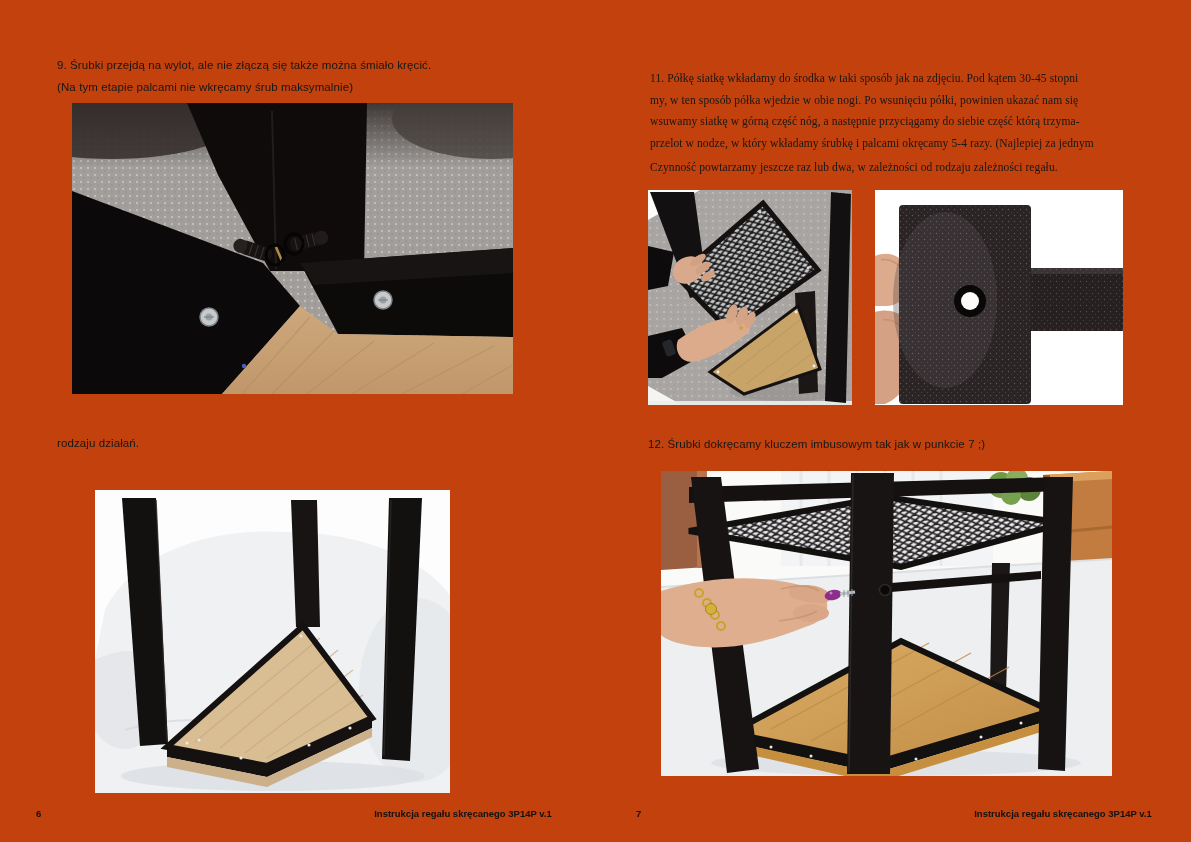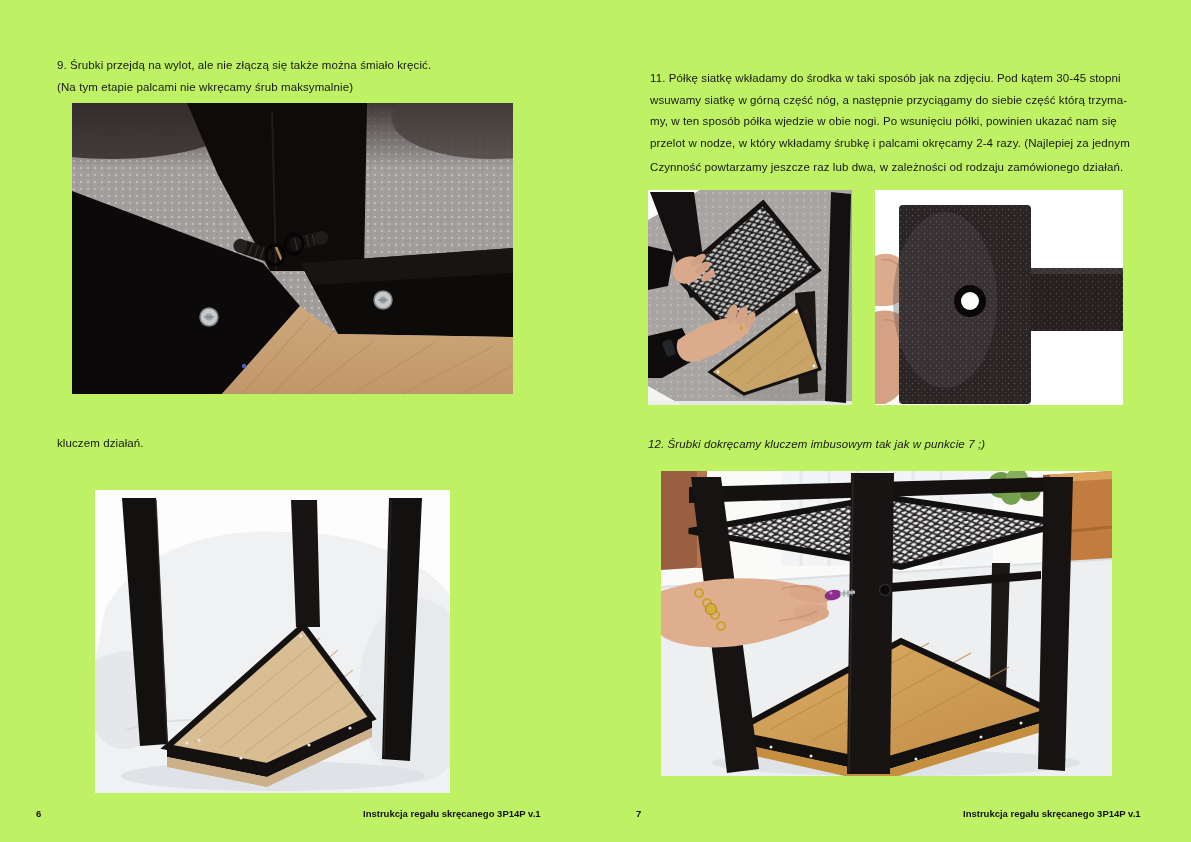--- a/index.html
+++ b/index.html
@@ -1,24 +1,24 @@
 <!DOCTYPE html>
 <html lang="pl"><head>
 <meta charset="utf-8">
 <title>Instrukcja regału skręcanego 3P14P v.1 — strony 6-7</title>
 <style>
   html,body{margin:0;padding:0;background:#ffffff;}
-  .sheet{position:relative;width:1191px;height:842px;background:#bef264;overflow:hidden;
+  .sheet{position:relative;width:1191px;height:842px;background:#c2410c;overflow:hidden;
          font-family:"Liberation Sans", sans-serif;}
   .para{position:absolute;font-size:11.5px;line-height:21.5px;color:#171717;
         white-space:nowrap;letter-spacing:0.1px;}
   .note{margin-top:3px;}
   .ph{position:absolute;display:block;}
   .pageno,.foot{position:absolute;font-size:9.5px;font-weight:700;color:#111;}
-  .foot{text-align:left;width:200px;}
+  .foot{text-align:center;width:200px;}
 </style>
 </head>
 <body>
 
 <div class="sheet">
 
   <section>
 
     <div class="para" style="left:57px;top:55px;">
       <div>9. Śrubki przejdą na wylot, ale nie złączą się także można śmiało kręcić.</div>
@@ -93,21 +93,21 @@
         <line x1="132" y1="214" x2="142" y2="214" stroke="#787d81" stroke-width="1"></line>
       </g>
       <g>
         <circle cx="311" cy="197" r="9" fill="#c6cacd" stroke="#7e8285" stroke-width="1.5"></circle>
         <circle cx="311" cy="197" r="3.5" fill="#9aa0a4"></circle>
         <line x1="306" y1="197" x2="316" y2="197" stroke="#787d81" stroke-width="1"></line>
       </g>
     </svg>
 
     <div class="para" style="left:57px;top:433px;">
-      <div>kluczem działań.</div>
+      <div>rodzaju działań.</div>
     </div>
 
     <svg class="ph" style="left:95px;top:490px;" width="355" height="303" viewBox="0 0 355 303" role="img" aria-label="Odwrócona konstrukcja regału z drewnianą płytą, stojąca na piance">
       <rect width="355" height="303" fill="#fdfdfd"></rect>
       <path d="M10,120 C40,60 120,38 185,42 C265,40 330,70 355,105 L355,303 L0,303 L0,170 Z" fill="#eff1f3"></path>
       <path d="M0,170 C60,140 92,190 60,240 C40,270 10,260 0,240 Z" fill="#e2e5e8" opacity="0.8"></path>
       <ellipse cx="322" cy="200" rx="58" ry="92" fill="#e4e7ea" opacity="0.7"></ellipse>
       <ellipse cx="178" cy="286" rx="152" ry="15" fill="#dcdfe3" opacity="0.85"></ellipse>
       <path d="M30,240 C90,222 150,230 200,250" stroke="#d7dadd" stroke-width="2" fill="none" opacity="0.8"></path>
       <polygon points="27,8 61,8 73,254 45,256" fill="#131010"></polygon>
@@ -134,26 +134,26 @@
       <line x1="61" y1="10" x2="72" y2="252" stroke="#2c2624" stroke-width="1.5" opacity="0.8"></line>
       <line x1="296" y1="10" x2="289" y2="266" stroke="#2c2624" stroke-width="1.5" opacity="0.8"></line>
     </svg>
 
     <div class="pageno" style="left:36px;top:808px;">6</div>
     <div class="foot" style="left:363px;top:808px;">Instrukcja regału skręcanego 3P14P v.1</div>
   </section>
 
   <section>
 
-    <div class="para" style="left:650px;top:68px;">
+    <div class="para" style="left:650px;top:68px;font-family:Liberation Serif, serif;">
       <div>11. Półkę siatkę wkładamy do środka w taki sposób jak na zdjęciu. Pod kątem 30-45 stopni</div>
+      <div>my, w ten sposób półka wjedzie w obie nogi. Po wsunięciu półki, powinien ukazać nam się</div>
       <div>wsuwamy siatkę w górną część nóg, a następnie przyciągamy do siebie część którą trzyma-</div>
-      <div>my, w ten sposób półka wjedzie w obie nogi. Po wsunięciu półki, powinien ukazać nam się</div>
-      <div>przelot w nodze, w który wkładamy śrubkę i palcami okręcamy 2-4 razy. (Najlepiej za jednym</div>
-      <div class="note">Czynność powtarzamy jeszcze raz lub dwa, w zależności od rodzaju zamówionego działań.</div>
+      <div>przelot w nodze, w który wkładamy śrubkę i palcami okręcamy 5-4 razy. (Najlepiej za jednym</div>
+      <div class="note">Czynność powtarzamy jeszcze raz lub dwa, w zależności od rodzaju zależności regału.</div>
     </div>
 
     <svg class="ph" style="left:648px;top:190px;" width="204" height="215" viewBox="0 0 204 215" role="img" aria-label="Dłonie wsuwają półkę siatkę pod kątem 30-45 stopni w górną część nóg">
       <defs>
         <pattern id="spkB" width="7" height="7" patternUnits="userSpaceOnUse">
           <rect width="7" height="7" fill="#a8a5a2"></rect>
           <circle cx="2" cy="3" r="0.8" fill="#d2d0cd"></circle>
           <circle cx="5" cy="6" r="0.6" fill="#918e8b"></circle>
         </pattern>
         <pattern id="meshC" width="9" height="6" patternUnits="userSpaceOnUse" patternTransform="rotate(-18)">
@@ -232,21 +232,21 @@
         <circle cx="95" cy="111" r="16" fill="#0a0807"></circle>
         <circle cx="95" cy="111" r="9" fill="#fbfbfa"></circle>
       </g>
       <g>
         <rect x="156" y="78" width="92" height="63" fill="#262021"></rect>
         <rect x="156" y="78" width="92" height="6" fill="#3b3435"></rect>
         <rect x="156" y="78" width="92" height="63" fill="url(#spkD)" opacity="0.45"></rect>
       </g>
     </svg>
 
-    <div class="para" style="left:648px;top:434px;font-style:italic;">
+    <div class="para" style="left:648px;top:434px;">
       <div>12. Śrubki dokręcamy kluczem imbusowym tak jak w punkcie 7 ;)</div>
     </div>
 
     <svg class="ph" style="left:661px;top:471px;" width="451" height="305" viewBox="0 0 451 305" role="img" aria-label="Dłoń wkręca palcami śrubkę w przelot nogi regału">
       <defs>
         <pattern id="meshE" width="10" height="6" patternUnits="userSpaceOnUse" patternTransform="rotate(-8)">
           <rect width="10" height="6" fill="#e8eaec"></rect>
           <path d="M0,3 L5,0 L10,3 L5,6 Z" fill="none" stroke="#2a2526" stroke-width="1.7"></path>
         </pattern>
         <linearGradient id="wood5" x1="0" y1="0" x2="1" y2="1">

